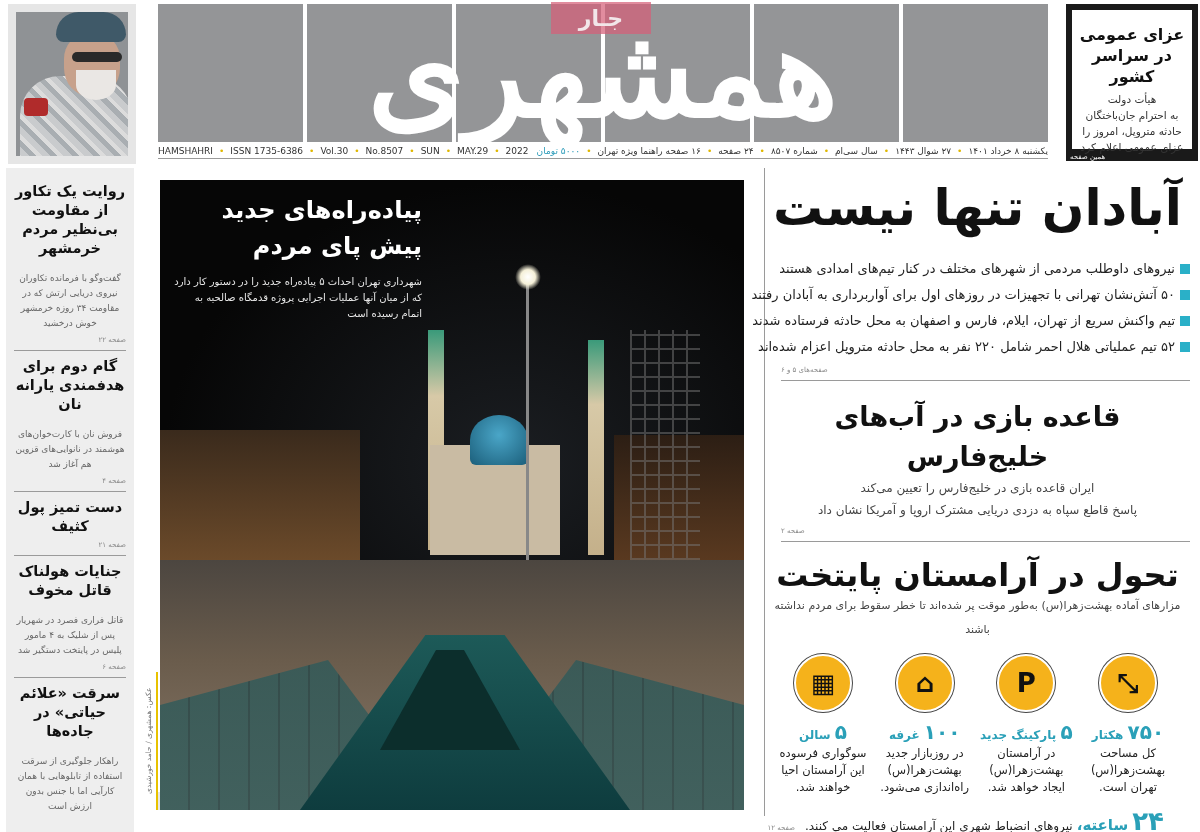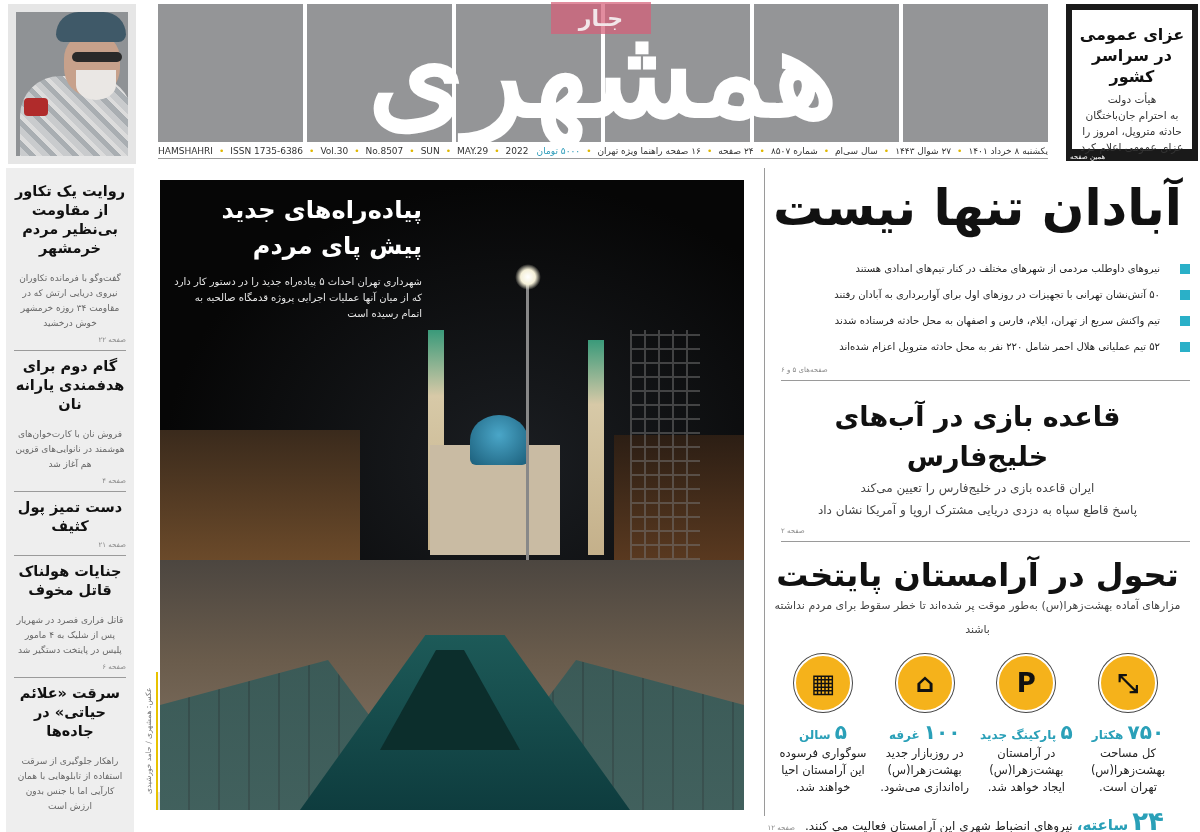--- a/index.html
+++ b/index.html
@@ -148,21 +148,21 @@
   .photo-headline h2 { color: #ffffff; font-size: 24px; line-height: 36px; font-weight: bold; }
   .photo-headline p { color: #e8e8e8; font-size: 10px; line-height: 16px; margin-top: 10px; }
 
   
   .rightcol {
     position: absolute; left: 764px; top: 168px; width: 430px; height: 648px;
     border-left: 1px solid #9a9a9a; direction: rtl; padding-right: 4px;
   }
   .lead-title { font-size: 50px; font-weight: bold; line-height: 80px; text-align: center; color: #111; letter-spacing: 1px; }
   .bullets { list-style: none; margin-top: 8px; }
-  .bullets li { font-size: 10px; line-height: 26px; color: #222; display: flex; align-items: center; gap: 20px; white-space: nowrap; }
+  .bullets li { font-size: 13px; line-height: 26px; color: #222; display: flex; align-items: center; gap: 5px; white-space: nowrap; }
   .bullets li .sq { width: 10px; height: 10px; background: #2ab0c8; flex: 0 0 10px; }
   .page-ref { font-size: 7px; color: #888; text-align: left; padding-left: 16px; margin-top: 6px; }
   .rule { border-bottom: 1px solid #9a9a9a; margin: 6px 0 0 16px; }
 
   .story2 { text-align: center; margin-top: 16px; }
   .story2 h2 { font-size: 27px; line-height: 40px; font-weight: bold; color: #111; }
   .story2 p { font-size: 12px; line-height: 22px; color: #444; }
 
   .story3 { text-align: center; margin-top: 14px; }
   .story3 h2 { font-size: 32px; line-height: 38px; font-weight: bold; color: #111; }

